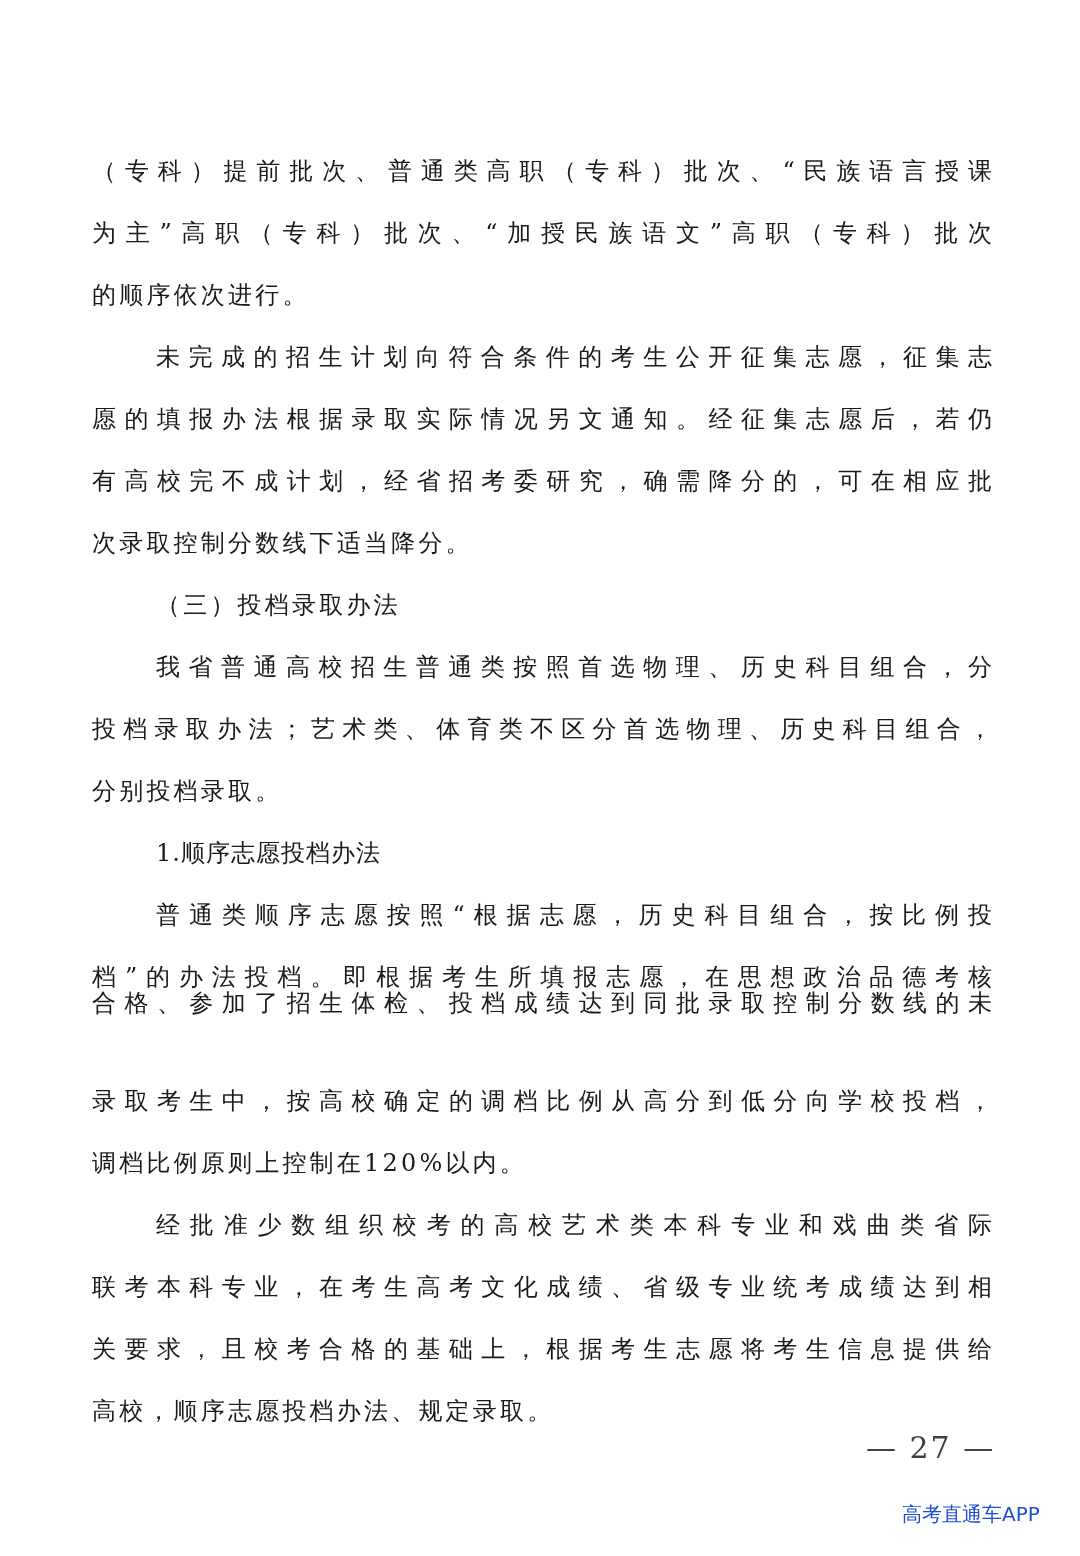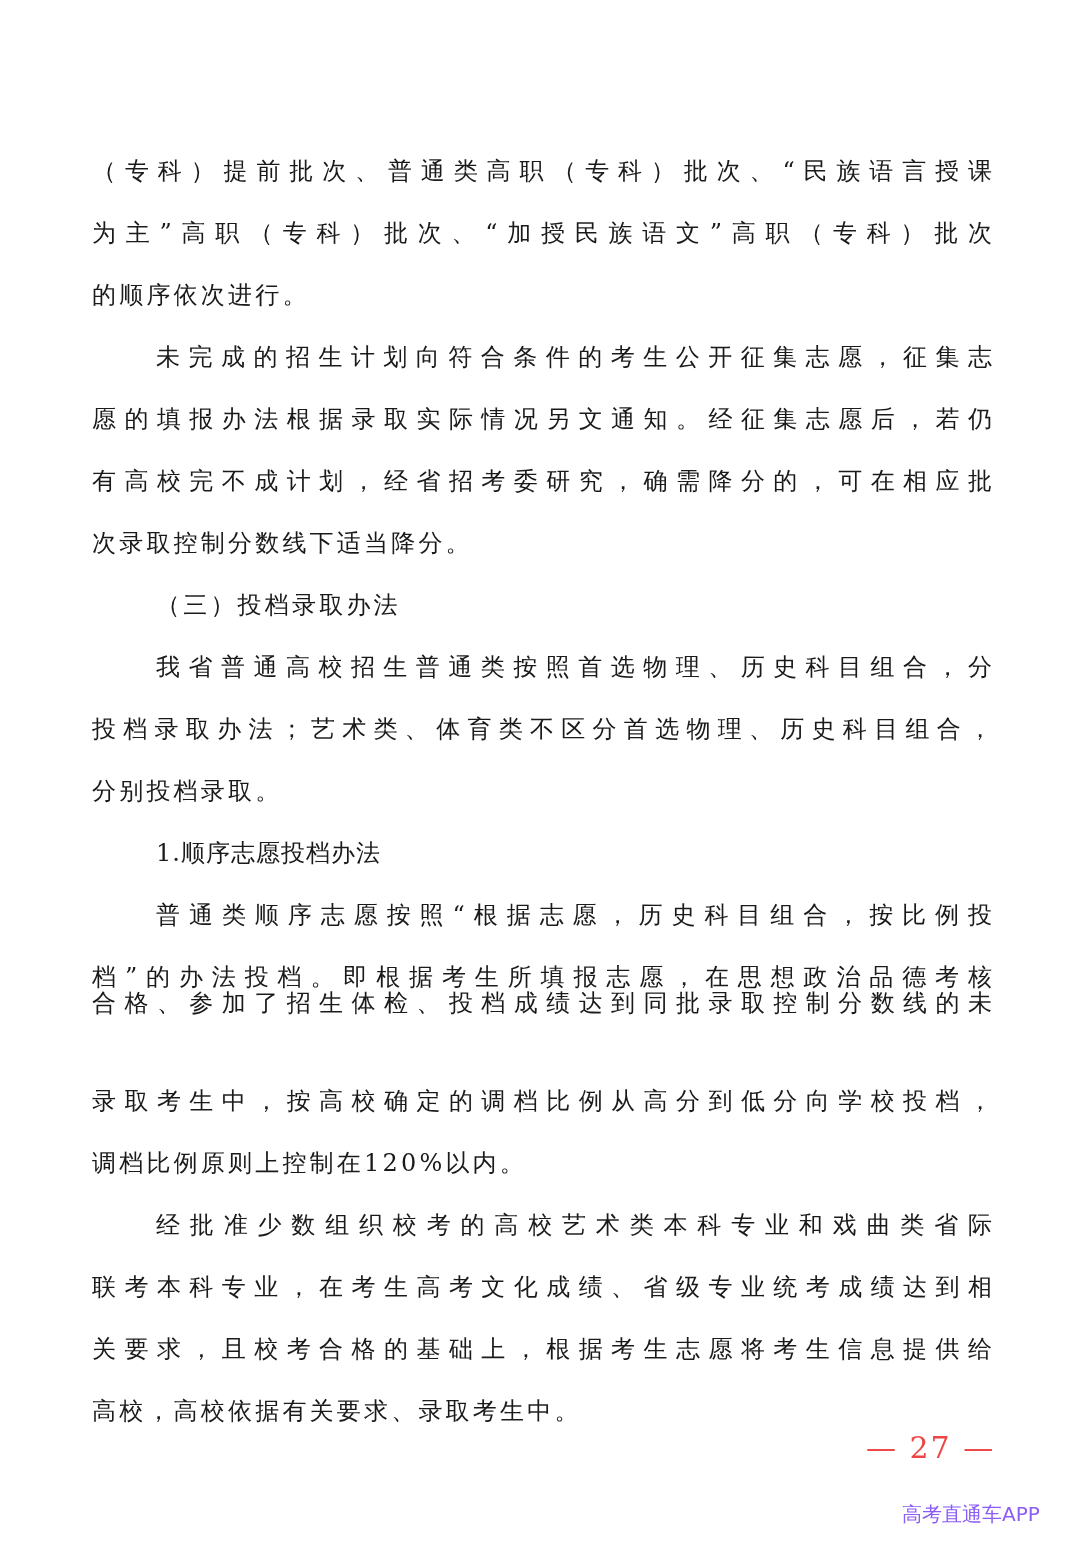--- a/index.html
+++ b/index.html
@@ -38,31 +38,31 @@
     }
     .indent { left: 64px; }
     .page-number {
       position: absolute;
       left: 866px;
       top: 1428px;
       font-size: 30px;
       line-height: 40px;
       letter-spacing: 2px;
       white-space: nowrap;
-      color: #ef4444;
+      color: #404040;
       text-align: right;
     }
     .watermark {
       position: absolute;
       left: 902px;
       top: 1500px;
       font-family: "DejaVu Sans", "Liberation Sans", sans-serif;
       font-size: 20px;
       line-height: 28px;
-      color: #8b5cf6;
+      color: #1d4ed8;
       white-space: nowrap;
     }
   </style>
 </head>
 <body>
 
 <div class="page">
   <div class="line justify" style="top:0px">（专科）提前批次、普通类高职（专科）批次、“民族语言授课</div>
   <div class="line justify" style="top:62px">为主”高职（专科）批次、“加授民族语文”高职（专科）批次</div>
   <div class="line" style="top:124px">的顺序依次进行。</div>
@@ -82,17 +82,17 @@
 
   <div class="line justify indent" style="top:744px; width:836px">普通类顺序志愿按照“根据志愿，历史科目组合，按比例投</div>
   <div class="line justify" style="top:806px">档”的办法投档。即根据考生所填报志愿，在思想政治品德考核</div>
   <div class="line justify" style="top:832px">合格、参加了招生体检、投档成绩达到同批录取控制分数线的未</div>
   <div class="line justify" style="top:930px">录取考生中，按高校确定的调档比例从高分到低分向学校投档，</div>
   <div class="line" style="top:992px">调档比例原则上控制在120%以内。</div>
 
   <div class="line justify indent" style="top:1054px; width:836px">经批准少数组织校考的高校艺术类本科专业和戏曲类省际</div>
   <div class="line justify" style="top:1116px">联考本科专业，在考生高考文化成绩、省级专业统考成绩达到相</div>
   <div class="line justify" style="top:1178px">关要求，且校考合格的基础上，根据考生志愿将考生信息提供给</div>
-  <div class="line" style="top:1240px">高校，高校依据有关要求、录取考生中。</div>
+  <div class="line" style="top:1240px">高校，顺序志愿投档办法、规定录取。</div>
 </div>
 
 <div class="page-number">— 27 —</div>
 <div class="watermark">高考直通车APP</div>
 
 </body></html>

